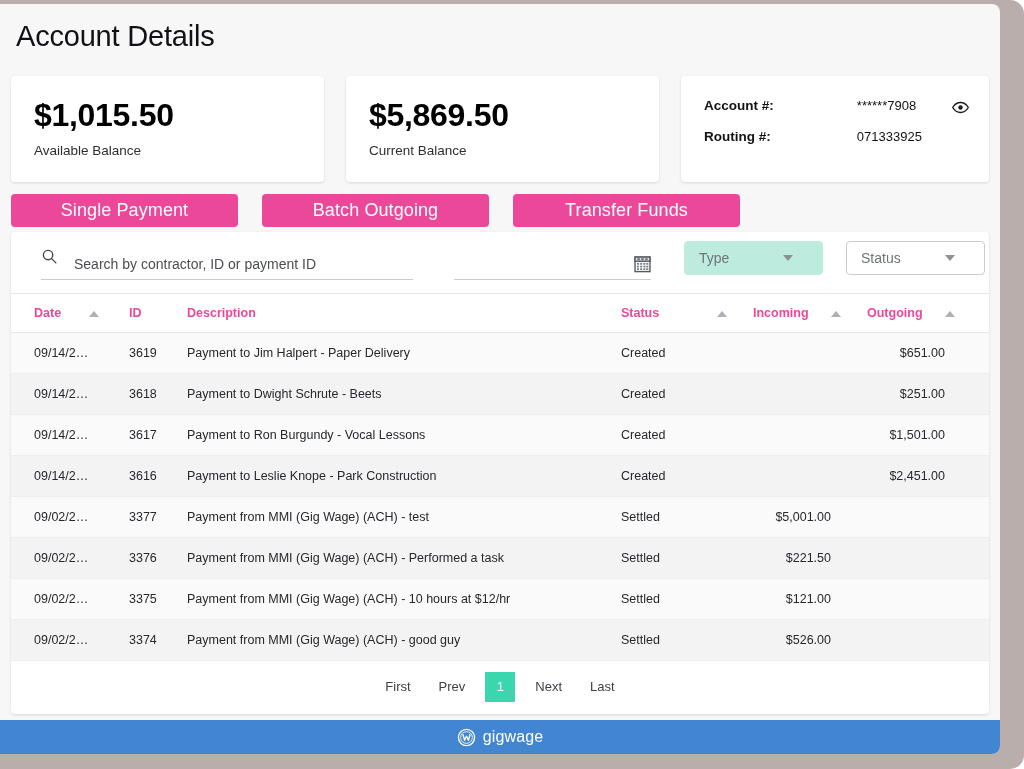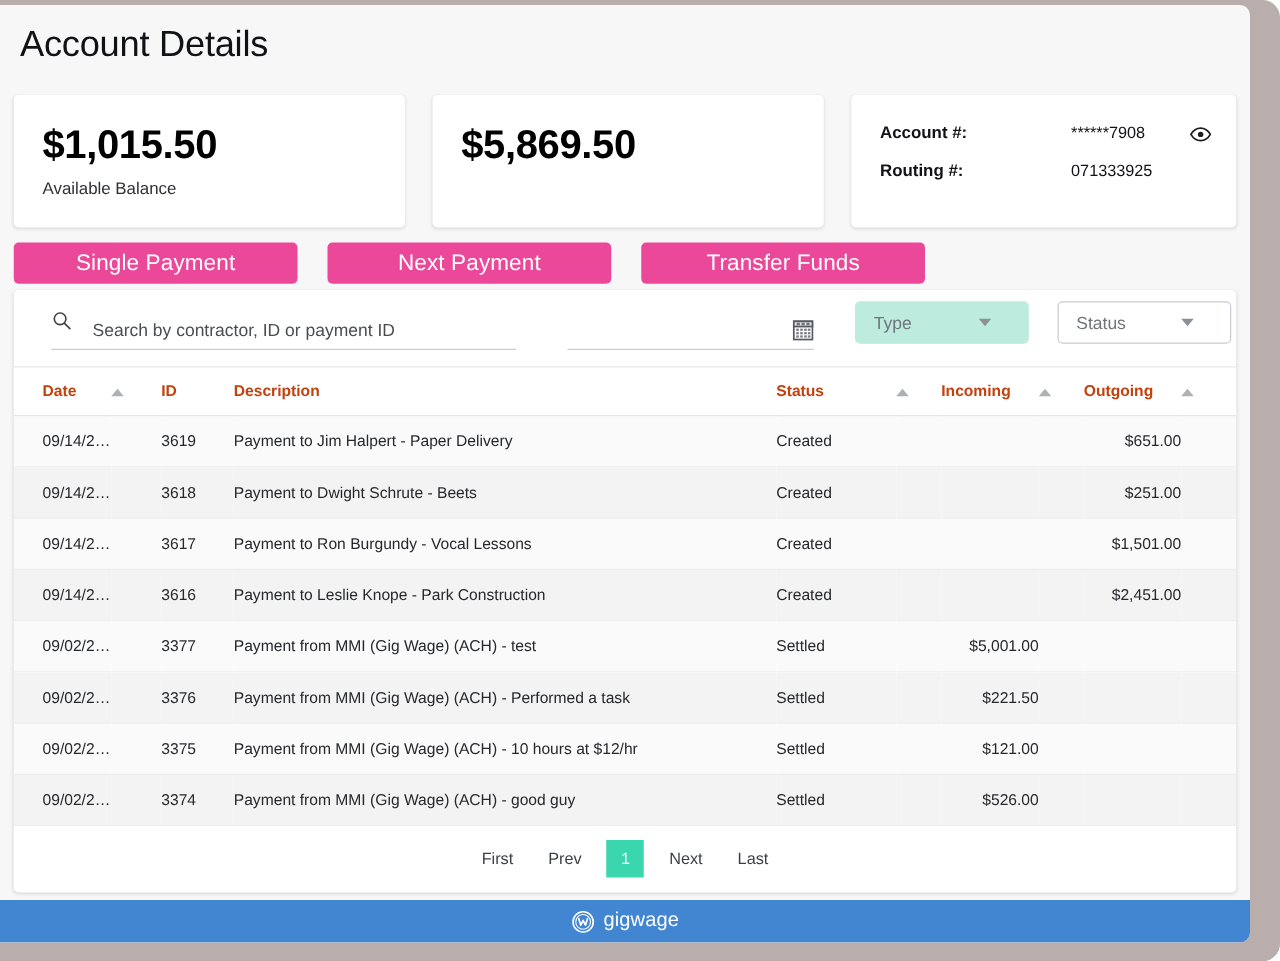--- a/index.html
+++ b/index.html
@@ -226,21 +226,21 @@
 
   
   table.txn {
     width: 100%;
     border-collapse: collapse;
     table-layout: fixed;
   }
   table.txn th {
     font-size: 12.5px;
     font-weight: bold;
-    color: #c2410c;
+    color: #ec4899;
     text-align: left;
     padding: 12px 0 12px 0;
     border-bottom: 1px solid #e6e7e9;
     border-top: 1px solid #e6e7e9;
     background: #ffffff;
     white-space: nowrap;
   }
   table.txn td {
     font-size: 12.5px;
     color: #26282c;
@@ -337,41 +337,42 @@
 
     <div class="cards-row">
 
       <div class="card balance">
         <div class="amount">$1,015.50</div>
         <div class="amount-label">Available Balance</div>
       </div>
 
       <div class="card balance">
         <div class="amount">$5,869.50</div>
+        <div class="amount-label">Current Balance</div>
       </div>
 
       <div class="card acct">
         <div class="acct-grid">
           <span class="acct-key">Account #:</span>
           <span class="acct-val">******7908</span>
           <span class="acct-key">Routing #:</span>
           <span class="acct-val">071333925</span>
         </div>
         <div class="eye-btn">
           <svg viewBox="0 0 24 24" width="17" height="17" aria-hidden="true">
             <path d="M12 5C6.5 5 2.5 9.5 1 12c1.5 2.5 5.5 7 11 7s9.5-4.5 11-7c-1.5-2.5-5.5-7-11-7z" fill="none" stroke="#1b1d20" stroke-width="2"></path>
             <circle cx="12" cy="12" r="3.1" fill="#1b1d20"></circle>
           </svg>
         </div>
       </div>
     </div>
 
     <div class="actions-row">
       <button class="action-btn">Single Payment</button>
-      <button class="action-btn">Next Payment</button>
+      <button class="action-btn">Batch Outgoing</button>
       <button class="action-btn">Transfer Funds</button>
     </div>
 
     <div class="panel">
 
       <div class="filter-bar">
 
         <div class="search-wrap">
           <span class="search-icon">
             <svg viewBox="0 0 24 24" width="17" height="17" aria-hidden="true">

